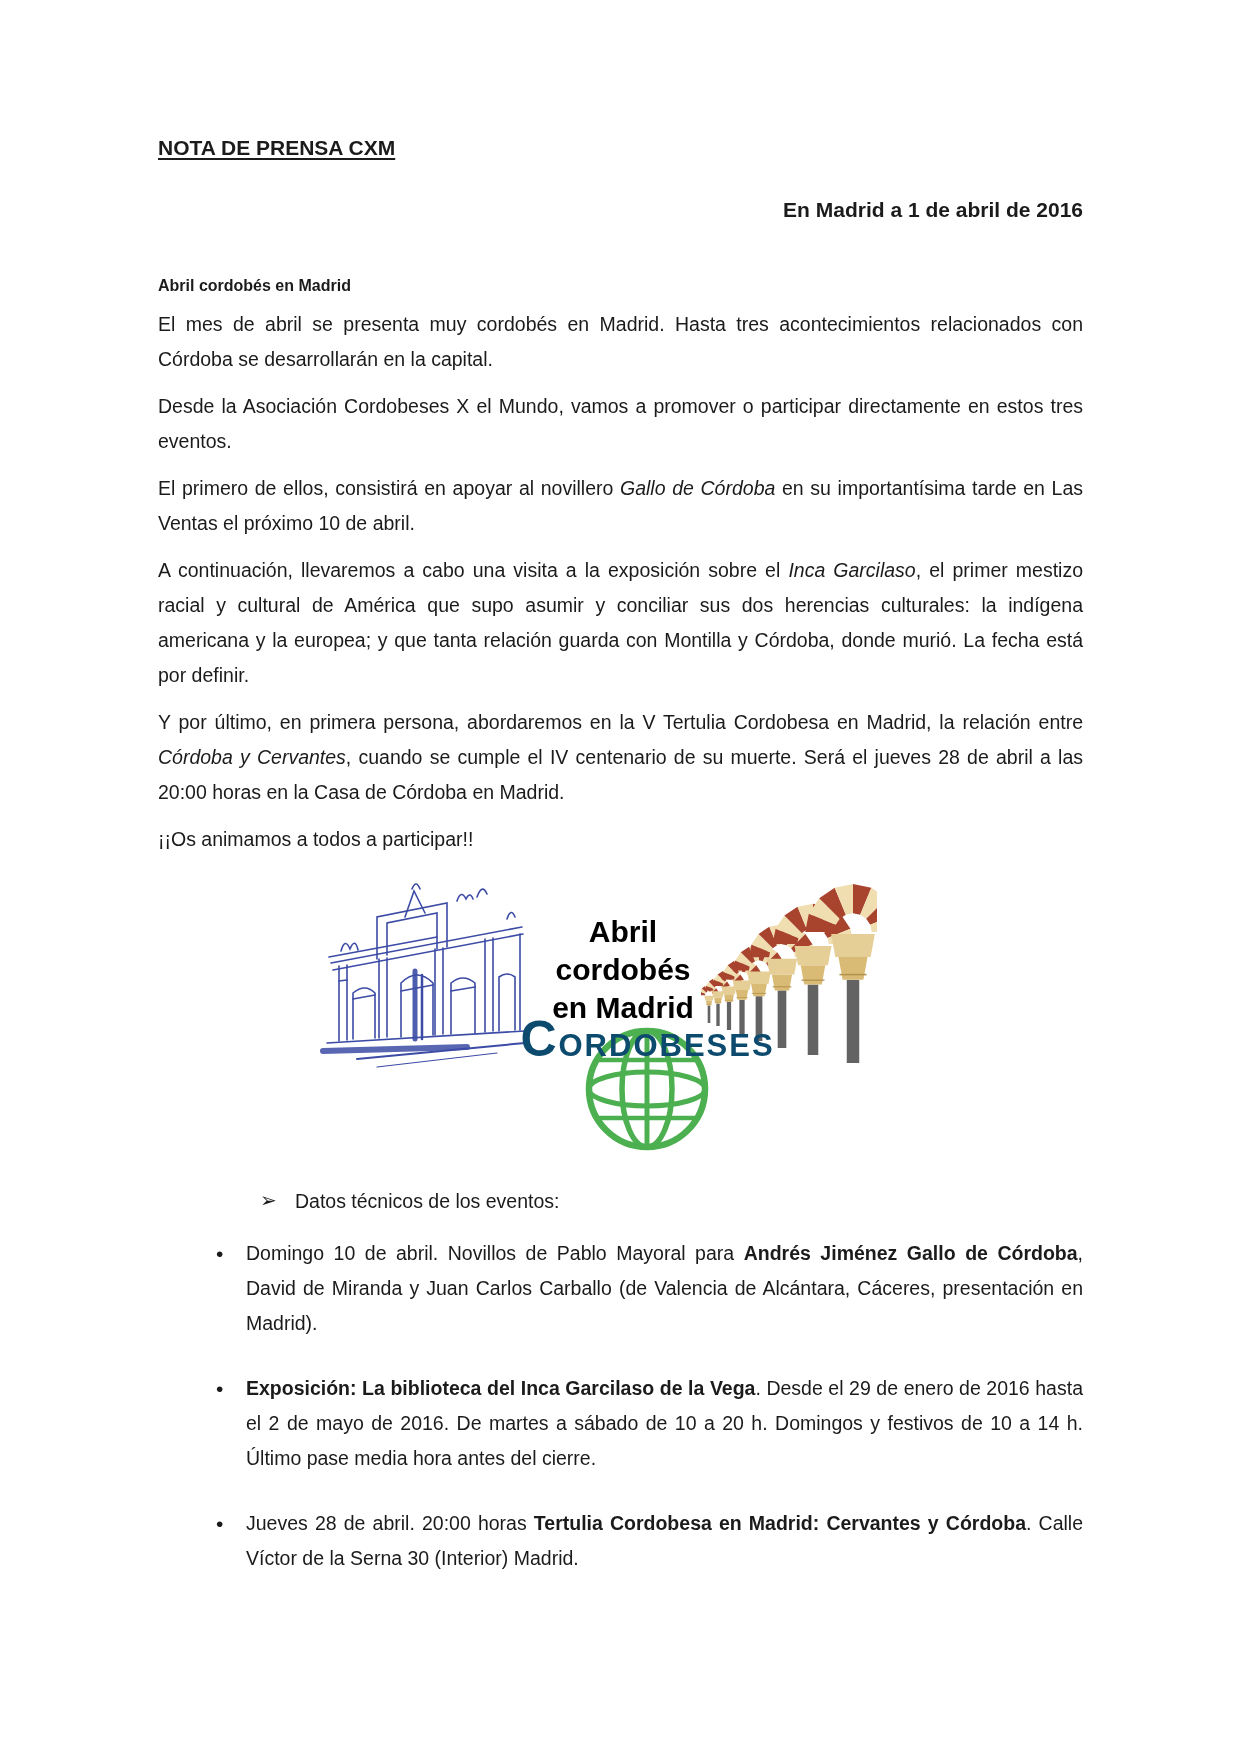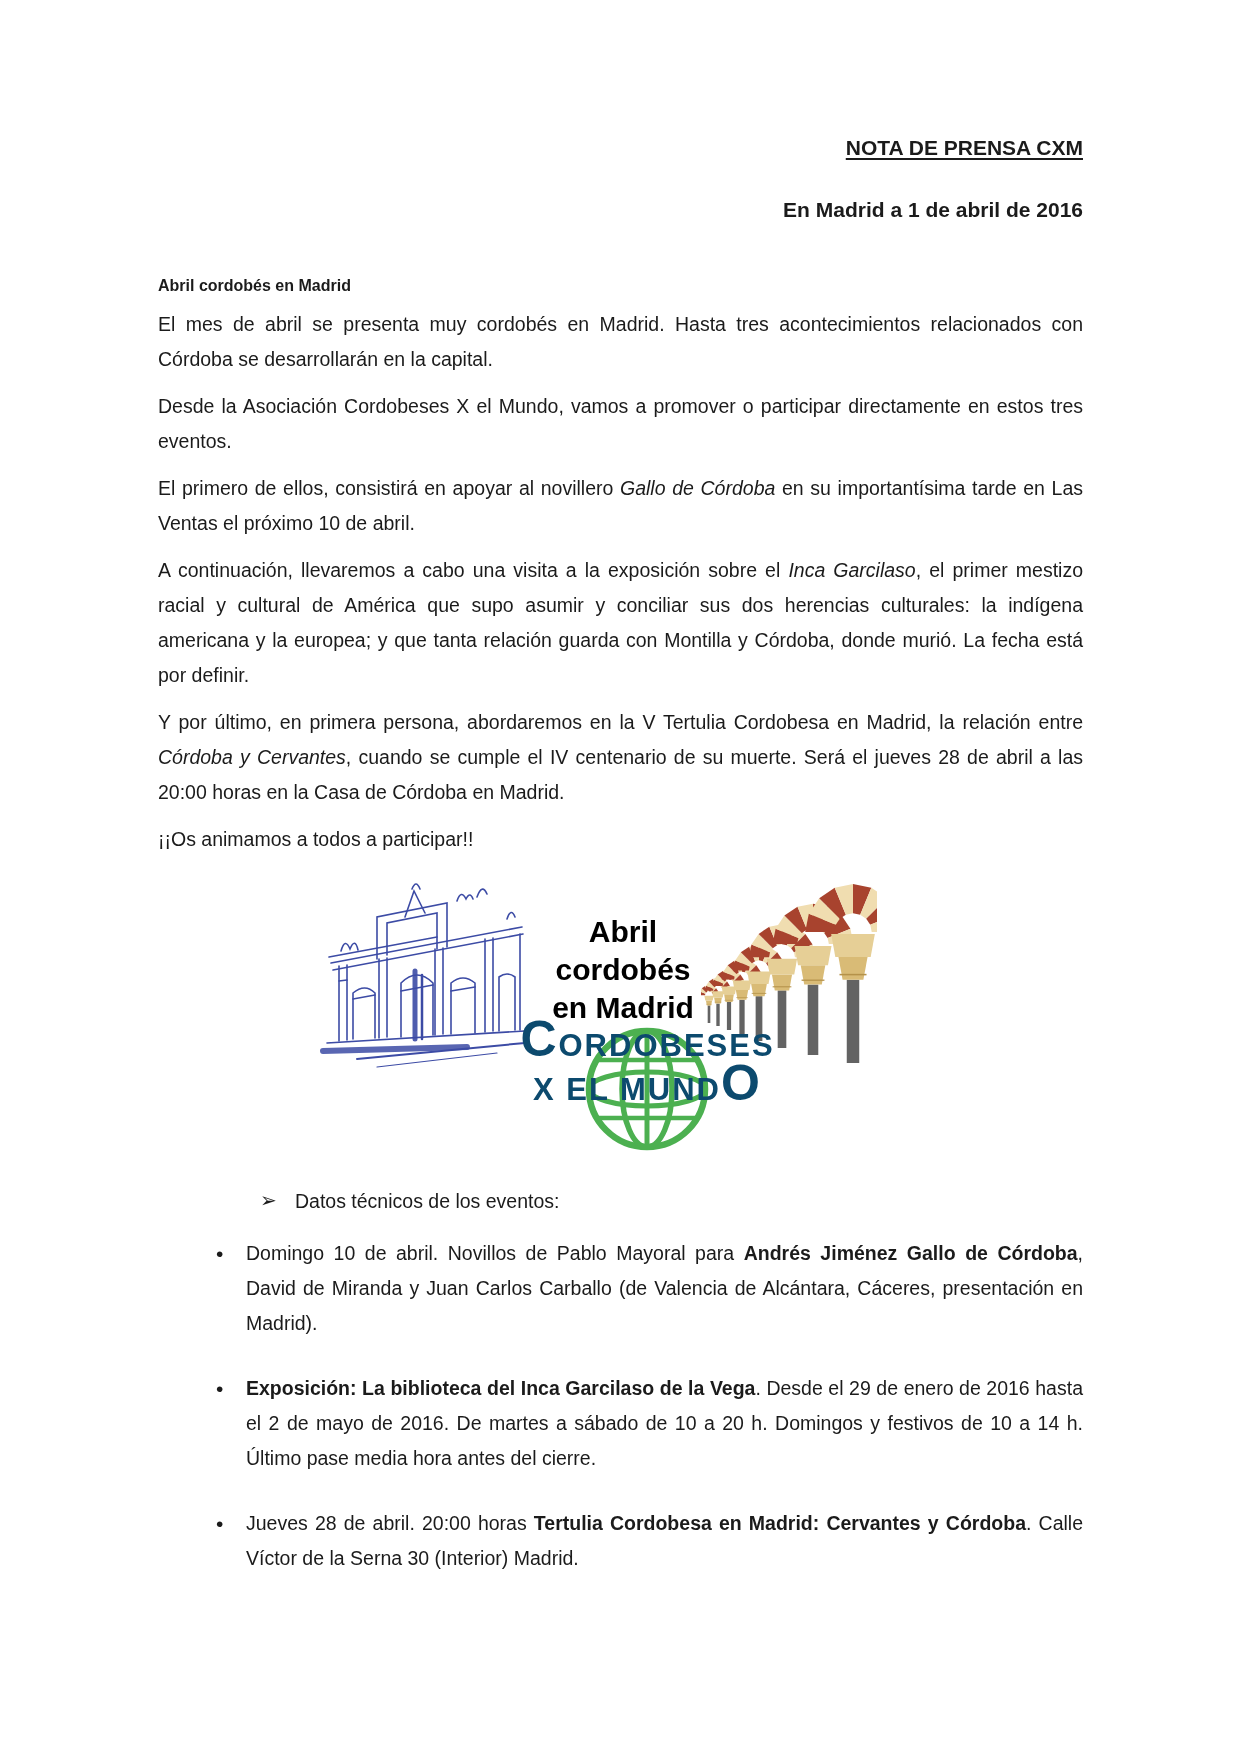--- a/index.html
+++ b/index.html
@@ -2,21 +2,21 @@
 <html><head>
 <meta charset="utf-8">
 <style>
   html,body{margin:0;padding:0;background:#ffffff;}
   .page{
     position:relative;width:1240px;height:1754px;background:#ffffff;overflow:hidden;
     font-family:"Liberation Sans","DejaVu Sans",sans-serif;color:#1b1b1b;
   }
   .content{position:absolute;left:158px;top:0;width:925px;}
   .title{
-    margin:135px 0 0;text-align:right;font-size:21px;line-height:26px;font-weight:bold;
+    margin:135px 0 0;text-align:left;font-size:21px;line-height:26px;font-weight:bold;
     text-decoration:underline;text-decoration-thickness:2px;text-underline-offset:3px;
   }
   .dateline{margin:36px 0 0;text-align:right;font-weight:bold;font-size:21px;line-height:26px;}
   .heading{margin:50px 0 0;font-size:16px;line-height:26px;font-weight:bold;}
   .para{margin:12px 0 0;font-size:19.5px;line-height:35px;text-align:justify;}
   .para.first{margin-top:8px;}
   .seg-i{font-style:italic;}
   .seg-b{font-weight:bold;}
 
   
@@ -145,21 +145,20 @@
           <ellipse cx="66" cy="66" rx="25" ry="58" stroke-width="5.5"></ellipse>
           <path d="M66,8 L66,124" stroke-width="5"></path>
           <ellipse cx="66" cy="66" rx="58" ry="17" stroke-width="5"></ellipse>
           <path d="M16,37 L116,37" stroke-width="4.5"></path>
           <path d="M16,95 L116,95" stroke-width="4.5"></path>
         </g>
       </svg>
 
       <div class="brand">
         <div class="brand-line"><span class="big">C</span><span>ORDOBESES</span></div>
-        <div class="brand-line"><span>X EL MUND</span><span class="big">O</span></div>
       </div>
     </div>
 
     <div class="datos">
       <span class="arrow">➢</span>
       <span class="datos-text">Datos técnicos de los eventos:</span>
     </div>
 
     <div class="bullets">
       <div class="bullet-item first">

